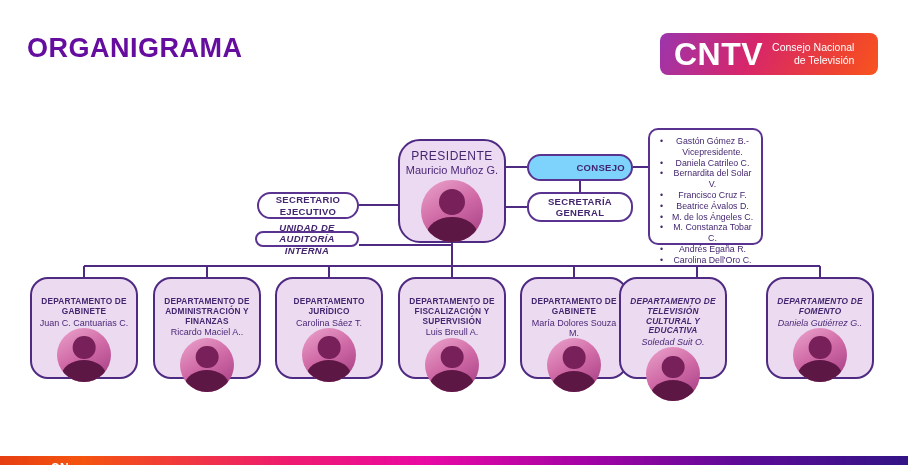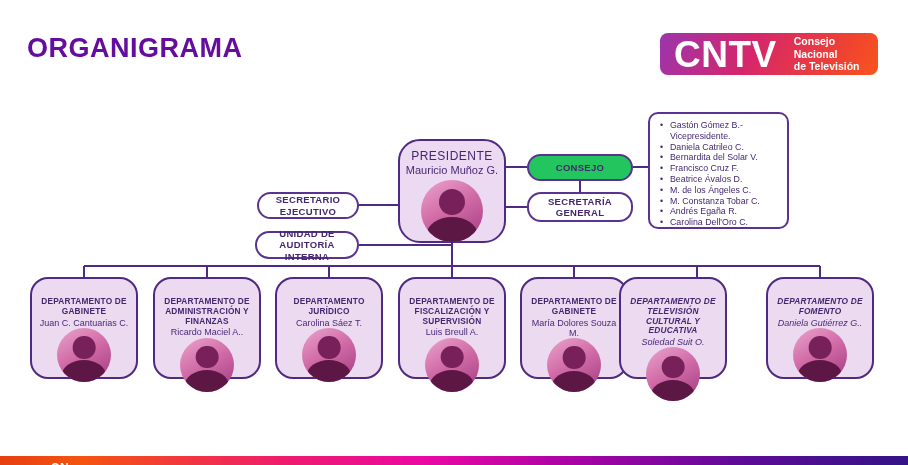--- a/index.html
+++ b/index.html
@@ -10,39 +10,39 @@
   
   .page-title{
     position:absolute;left:27px;top:33px;
     font-size:27px;font-weight:800;letter-spacing:.5px;color:#650d9e;
   }
   .brand-logo{
     position:absolute;left:660px;top:33px;width:218px;height:42px;
     border-radius:8px;display:flex;align-items:center;
     background:linear-gradient(115deg,#9b35ad 0%,#d6266b 42%,#ef4330 82%,#f8551f 100%);
   }
-  .brand-acronym{color:#fff;font-size:37px;font-weight:800;letter-spacing:.5px;margin-left:14px;line-height:1;}
-  .brand-name{color:#fff;font-size:10.5px;font-weight:700;line-height:1.2;margin-left:17px;}
+  .brand-acronym{color:#fff;font-size:32px;font-weight:800;letter-spacing:.5px;margin-left:14px;line-height:1;}
+  .brand-name{color:#fff;font-size:10.5px;font-weight:400;line-height:1.2;margin-left:9px;text-align:right;}
   
   .pill{
     position:absolute;box-sizing:border-box;border:2px solid #5a3390;border-radius:14px;
     background:#fff;display:flex;align-items:center;justify-content:center;text-align:center;
     font-size:9.5px;font-weight:700;color:#43266f;letter-spacing:.3px;line-height:1.2;padding:2px 6px;
   }
-  .pill.lav{background:#22c55e;}
+  .pill.lav{background:#7dd3fc;justify-content:flex-end;}
   .president-box{
     position:absolute;left:398px;top:139px;width:108px;height:104px;box-sizing:border-box;
     border:2.5px solid #4e2a82;border-radius:22px;background:#ecd9f2;
     display:flex;flex-direction:column;align-items:center;padding-top:8px;
   }
   .president-title{font-size:12px;font-weight:400;color:#43266f;letter-spacing:.5px;}
   .president-name{font-size:11px;color:#4b2878;margin-top:1px;}
   .members-box{
-    position:absolute;left:648px;top:112px;width:141px;height:117px;box-sizing:border-box;
-    border:2px solid #5a3390;border-radius:10px;background:#fff;padding:6px 6px 4px 8px;
+    position:absolute;left:648px;top:128px;width:115px;height:117px;box-sizing:border-box;
+    border:2px solid #5a3390;border-radius:10px;background:#fff;padding:6px 6px 4px 8px;text-align:center;
   }
   .members-box ul{margin:0;padding:0;list-style:none;}
   .members-box li{
     position:relative;font-size:8.8px;line-height:10.8px;color:#43266f;padding-left:12px;
   }
   .members-box li::before{content:"•";position:absolute;left:2px;top:0;color:#43266f;}
   .dept-box{
     position:absolute;top:277px;width:108px;height:102px;box-sizing:border-box;
     border:2px solid #4e2a82;border-radius:18px;background:#ecdaf0;
     display:flex;flex-direction:column;align-items:center;padding:18px 4px 6px;
@@ -111,21 +111,21 @@
 
   <div class="president-box">
     <div class="president-title">PRESIDENTE</div>
     <div class="president-name">Mauricio Muñoz G.</div>
     <div class="avatar lg"></div>
   </div>
 
   <div class="pill" style="left:257px;top:192px;width:102px;height:27px;">
     <span>SECRETARIO EJECUTIVO</span>
   </div>
-  <div class="pill" style="left:255px;top:231px;width:104px;height:28px;">
+  <div class="pill" style="left:255px;top:231px;width:104px;height:16px;font-style:italic;">
     <span>UNIDAD DE AUDITORÍA INTERNA</span>
   </div>
 
   <div class="pill lav" style="left:527px;top:154px;width:106px;height:27px;">
     <span>CONSEJO</span>
   </div>
   <div class="pill" style="left:527px;top:192px;width:106px;height:30px;">
     <span>SECRETARÍA GENERAL</span>
   </div>
 

